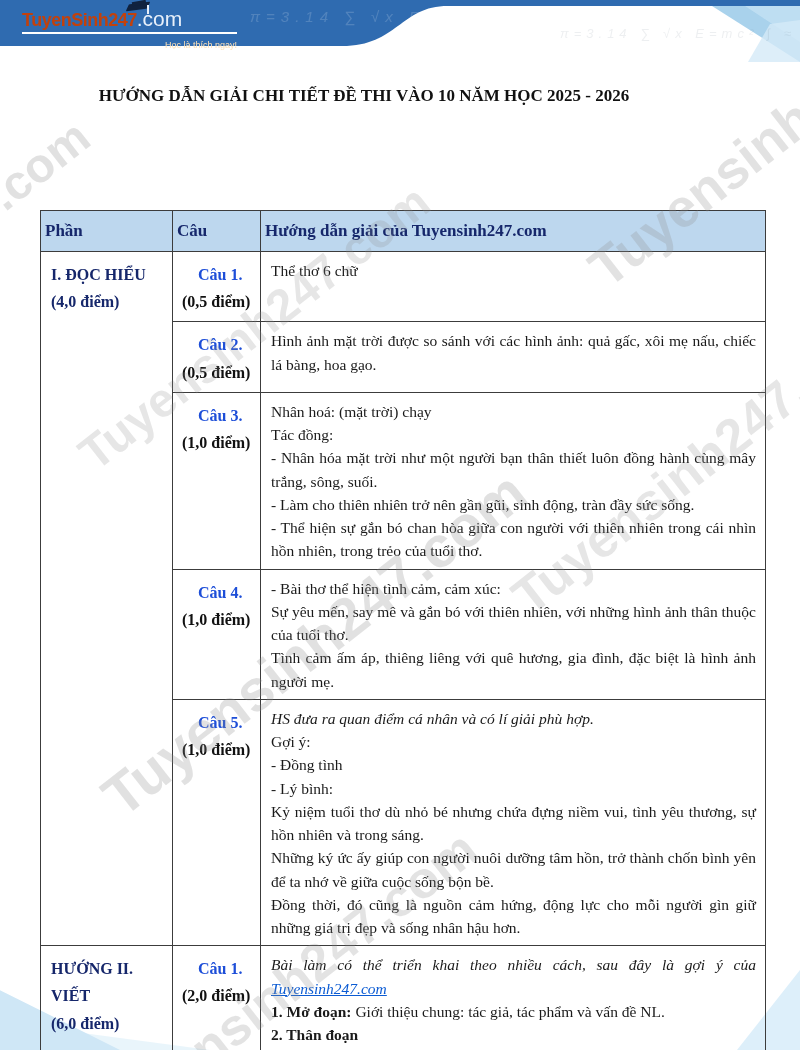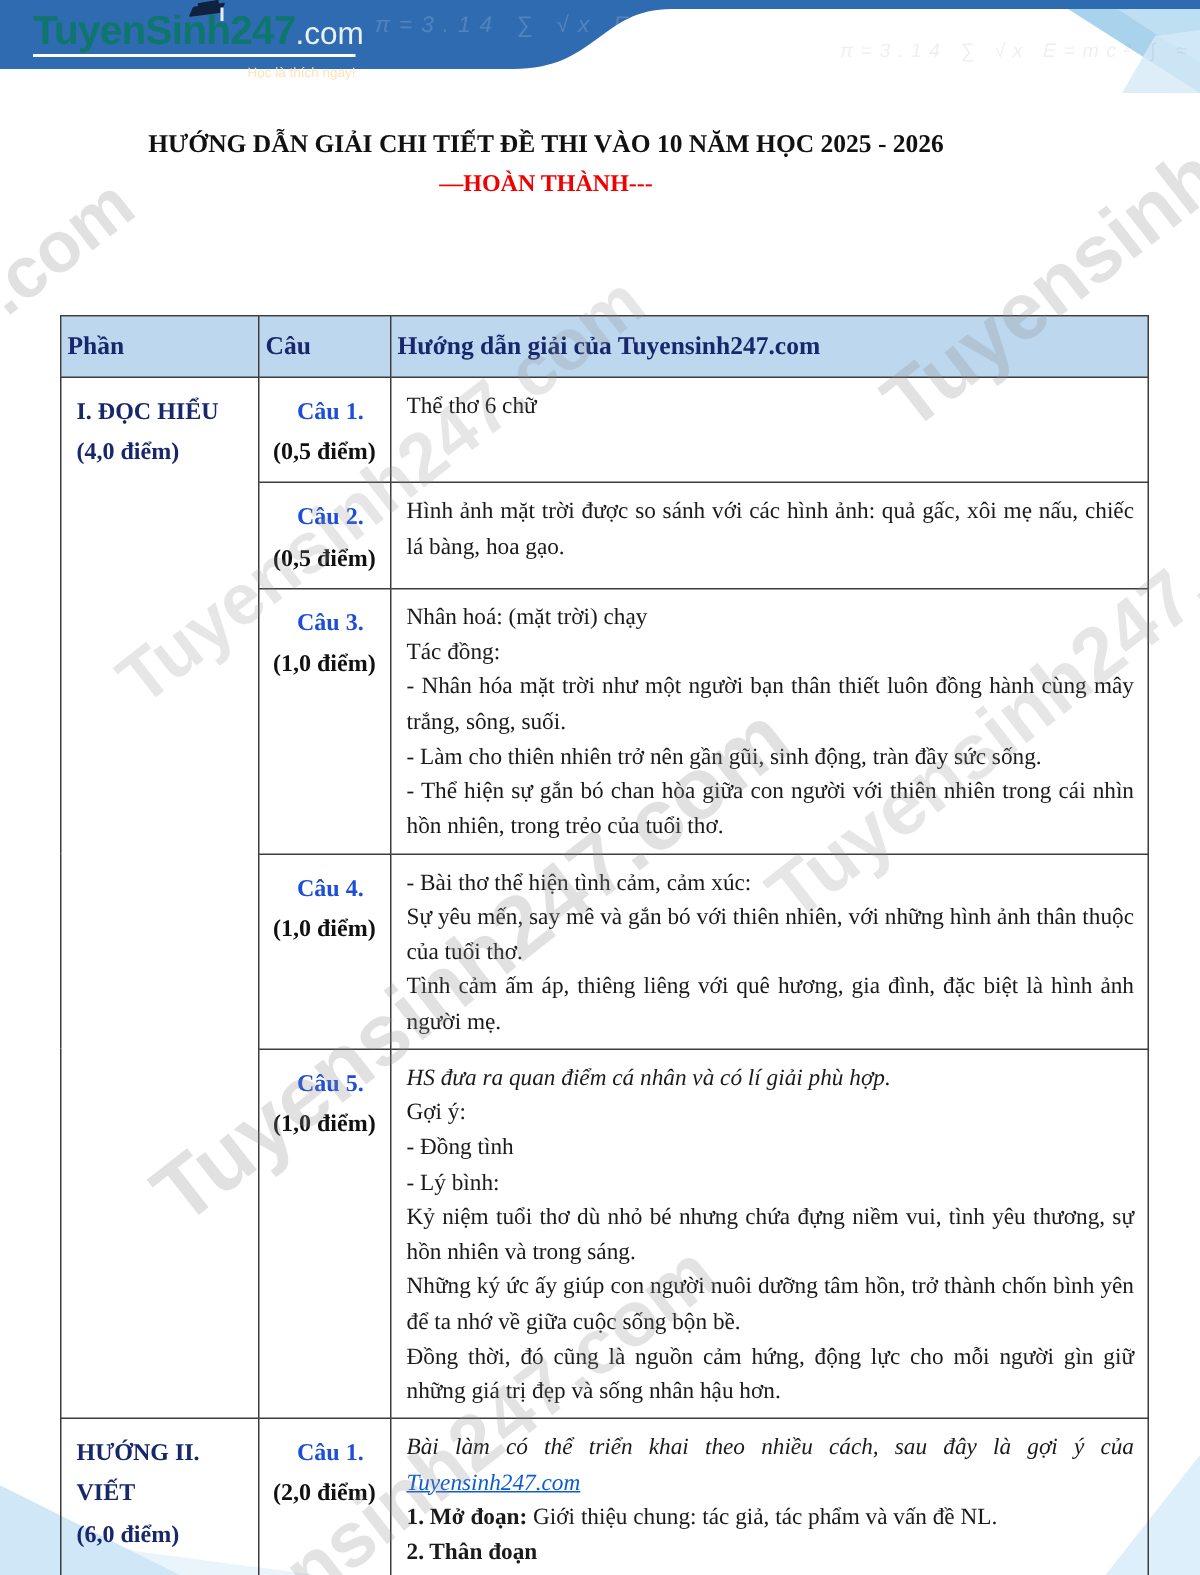--- a/index.html
+++ b/index.html
@@ -4,21 +4,21 @@
 <style>
   html,body{margin:0;padding:0;background:#fff;}
   .page{
     position:relative;width:800px;height:1050px;overflow:hidden;background:#ffffff;
     font-family:"Liberation Serif",serif;color:#1a1a1a;
   }
   
   .banner{position:absolute;top:0;left:0;width:800px;height:64px;}
   .banner svg{position:absolute;top:0;left:0;}
   .logo{position:absolute;top:7px;left:22px;width:215px;font-family:"Liberation Sans",sans-serif;}
-  .logo-main{color:#0f766e;font-weight:bold;font-size:27px;letter-spacing:-0.5px;line-height:1;}
+  .logo-main{color:#c2410c;font-weight:bold;font-size:18px;letter-spacing:-0.5px;line-height:1;}
   .logo-suffix{color:#e8f0fa;font-weight:normal;font-size:21px;}
   .logo-underline{border-top:2px solid #ffffff;margin-top:1px;text-align:right;}
   .logo-tagline{color:#ffe2b8;font-size:9px;line-height:11px;margin-left:23px;}
   .cap{position:absolute;top:-6px;left:104px;width:26px;height:14px;}
   .cap-board{position:absolute;left:2px;top:2px;width:20px;height:7px;background:#10223f;transform:skewX(-30deg) rotate(-8deg);border-radius:1px;}
   .cap-top{position:absolute;left:6px;top:0px;width:14px;height:4px;background:#10223f;transform:rotate(-10deg);}
   .cap-tassel{position:absolute;left:21px;top:4px;width:2px;height:9px;background:#e8eef7;}
   .doodle{position:absolute;font-family:"Liberation Sans",sans-serif;font-style:italic;pointer-events:none;}
   .doodle-blue{top:8px;left:250px;color:#ffffff;opacity:0.16;font-size:15px;letter-spacing:6px;}
   .doodle-white{top:26px;left:560px;color:#5a6b7c;opacity:0.10;font-size:13px;letter-spacing:5px;}
@@ -89,21 +89,20 @@
       </div>
       <span class="logo-main">TuyenSinh247</span><span class="logo-suffix">.com</span>
       <div class="logo-underline">
         <span class="logo-tagline">Học là thích ngay!</span>
       </div>
     </div>
   </div>
 
   <div class="titles">
     <div class="t1">HƯỚNG DẪN GIẢI CHI TIẾT ĐỀ THI VÀO 10 NĂM HỌC 2025 - 2026</div>
-    <div class="t4">—HOÀN THÀNH---</div>
   </div>
 
   <table class="answer-table">
     <colgroup>
         <col style="width:132px">
         <col style="width:88px">
         <col style="width:505px">
       </colgroup>
     <thead>
       <tr>

